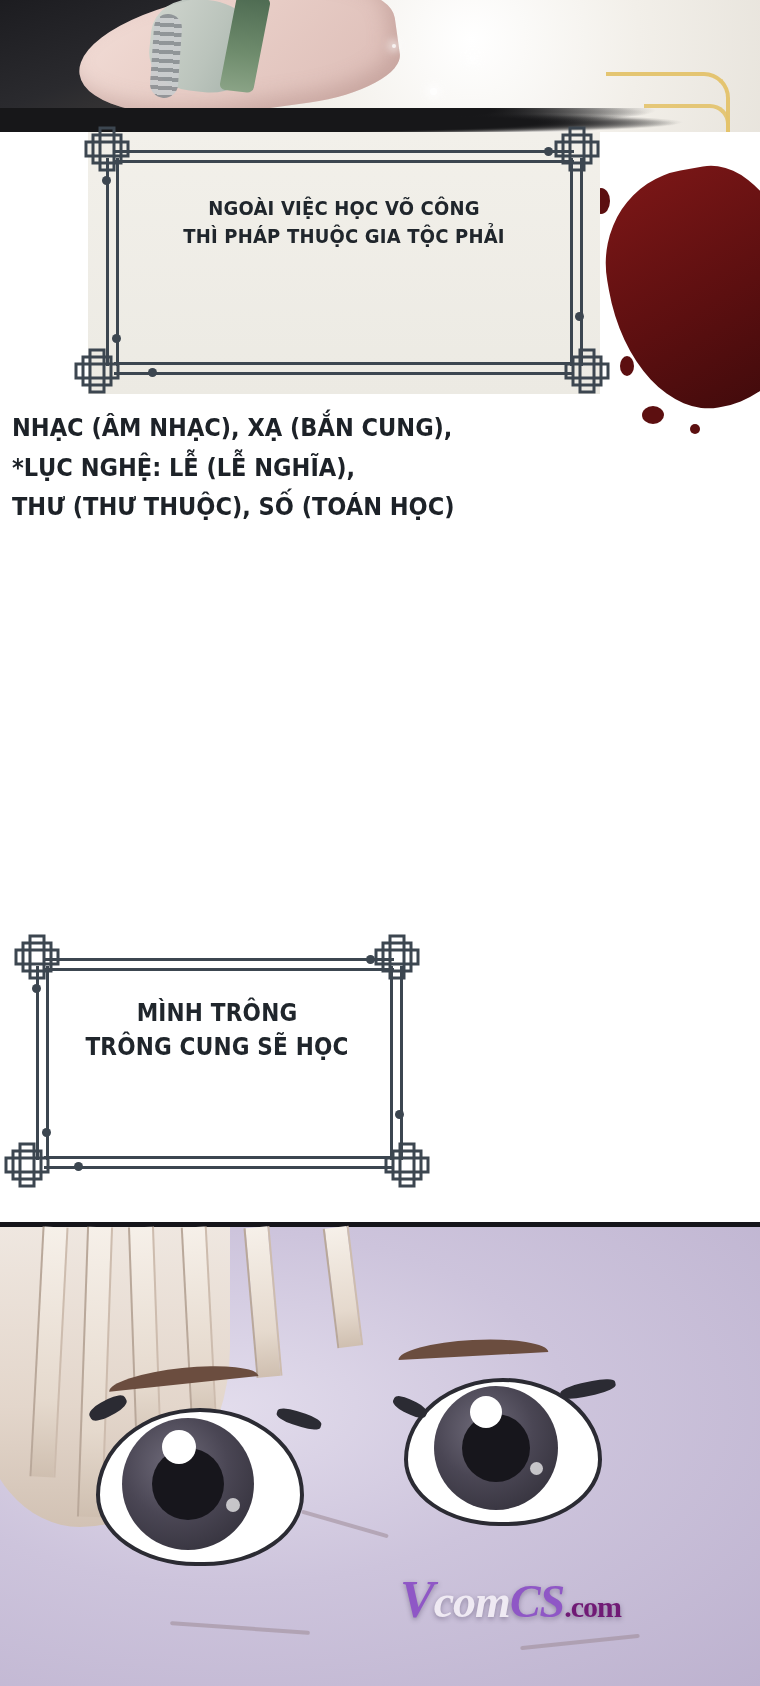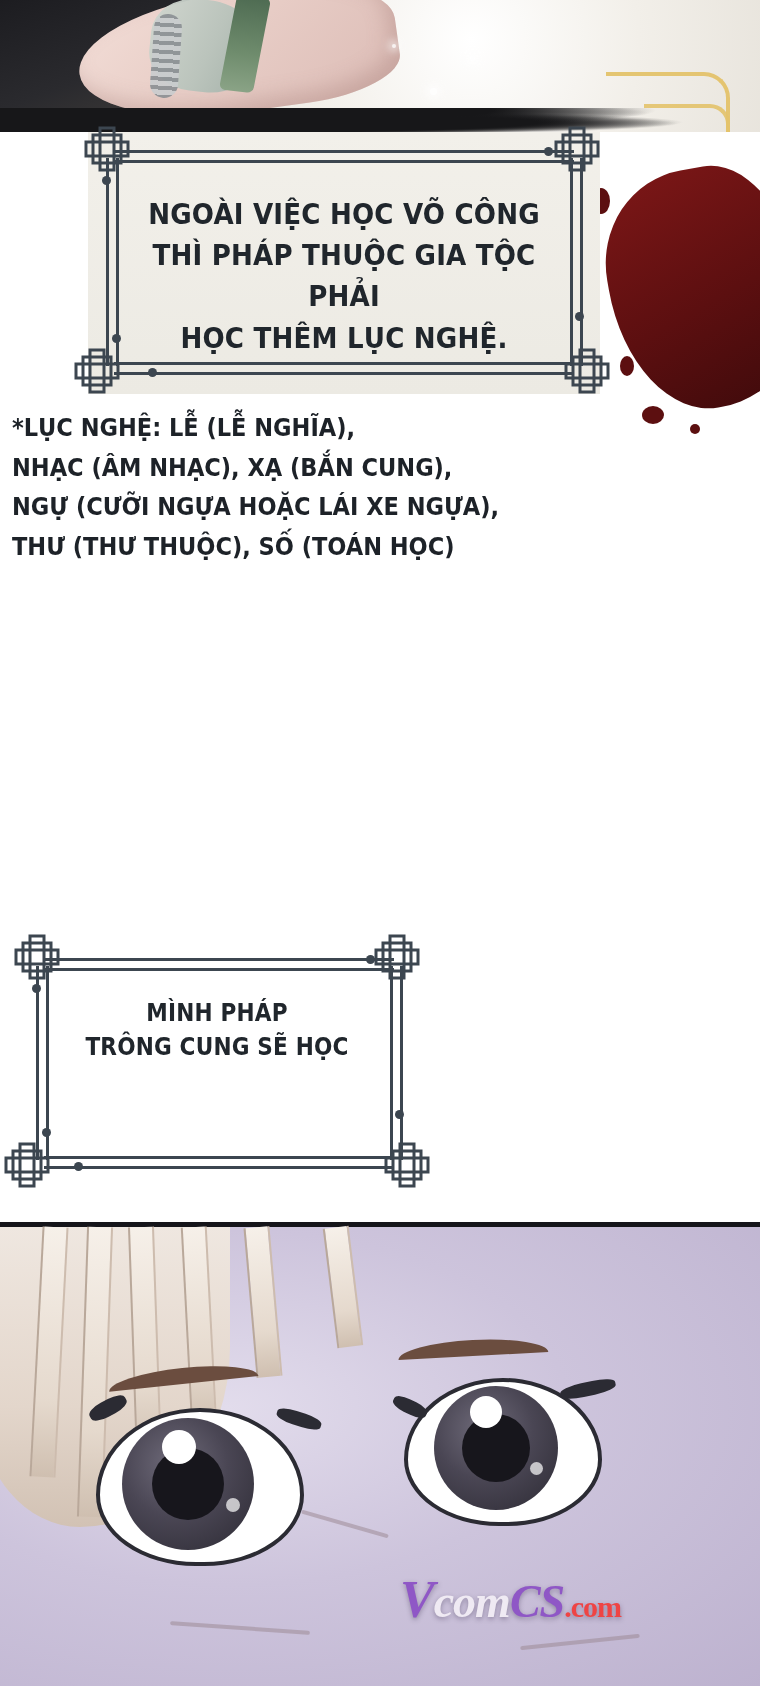--- a/index.html
+++ b/index.html
@@ -178,21 +178,21 @@
     position: absolute;
     text-align: center;
     color: #20262c;
     font-weight: 700;
     letter-spacing: .2px;
     line-height: 1.42;
     font-family: "DejaVu Sans Condensed", "Liberation Sans", sans-serif;
   }
   .bubble-1 .bubble-text {
     left: 30px; right: 30px; top: 62px;
-    font-size: 29px;
+    font-size: 20px;
   }
   .bubble-2 .bubble-text {
     left: 24px; right: 24px; top: 56px;
     font-size: 24px;
   }
   .bubble-text span { display: block; }
 
   
   .footnote {
     position: absolute;
@@ -286,21 +286,21 @@
     font-weight: 800;
     font-style: italic;
     letter-spacing: -1px;
     color: #efeaf3;
     text-shadow: 0 2px 5px rgba(40,30,60,.35);
     font-family: "Liberation Serif", serif;
     white-space: nowrap;
   }
   .watermark .wm-v { color: #8f57c6; font-size: 52px; }
   .watermark .wm-c { color: #8f57c6; }
-  .watermark .wm-dom { font-size: 30px; font-style: normal; font-weight: 700; color:#ef4444; }
+  .watermark .wm-dom { font-size: 30px; font-style: normal; font-weight: 700; color:#701a75; }
 </style>
 </head>
 <body>
 
 <div class="page">
 
   <div class="panel-top">
     <div class="top-bg"></div>
     <div class="top-dark"></div>
     <div class="sleeve"></div>
@@ -373,28 +373,26 @@
 
     <div class="dot" style="left:456px; top:15px;"></div>
     <div class="dot" style="left:14px;  top:44px;"></div>
     <div class="dot" style="left:24px;  top:202px;"></div>
     <div class="dot" style="left:487px; top:180px;"></div>
     <div class="dot" style="left:60px;  top:236px;"></div>
 
     <div class="bubble-text">
       <span>NGOÀI VIỆC HỌC VÕ CÔNG</span>
       <span>THÌ PHÁP THUỘC GIA TỘC PHẢI</span>
-      <span>HỌC THÊM LỤC NGHỆ.</span>
     </div>
   </div>
 
   <div class="footnote">
+    <span>NHẠC (ÂM NHẠC), XẠ (BẮN CUNG),</span>
     <span>*LỤC NGHỆ: LỄ (LỄ NGHĨA),</span>
-    <span>NHẠC (ÂM NHẠC), XẠ (BẮN CUNG),</span>
-    <span>NGỰ (CƯỠI NGỰA HOẶC LÁI XE NGỰA),</span>
     <span>THƯ (THƯ THUỘC), SỐ (TOÁN HỌC)</span>
   </div>
 
   <div class="bubble bubble-2">
 
     <div class="frame-line" style="left:26px;  top:18px;  width:350px; height:3px;"></div>
     <div class="frame-line" style="left:26px;  top:28px;  width:350px; height:3px;"></div>
     <div class="frame-line" style="left:26px;  top:216px; width:350px; height:3px;"></div>
     <div class="frame-line" style="left:26px;  top:226px; width:350px; height:3px;"></div>
     <div class="frame-line" style="left:18px;  top:26px;  width:3px;   height:194px;"></div>
@@ -439,21 +437,21 @@
       </svg>
     </div>
 
     <div class="dot" style="left:348px; top:15px;"></div>
     <div class="dot" style="left:14px;  top:44px;"></div>
     <div class="dot" style="left:24px;  top:188px;"></div>
     <div class="dot" style="left:377px; top:170px;"></div>
     <div class="dot" style="left:56px;  top:222px;"></div>
 
     <div class="bubble-text">
-      <span>MÌNH PHÁP</span>
+      <span>MÌNH TRÔNG</span>
       <span>TRÔNG CUNG SẼ HỌC</span>
     </div>
   </div>
 
   <div class="panel-bottom">
     <div class="bot-bg"></div>
     <div class="bot-topline"></div>
 
     <div class="hair" style="left:-20px; top:5px; width:250px; height:300px; border-radius:0 0 60% 40%;"></div>
     <div class="hair-strand" style="left:36px;  top:5px;  height:250px; transform:rotate(3deg);"></div>

